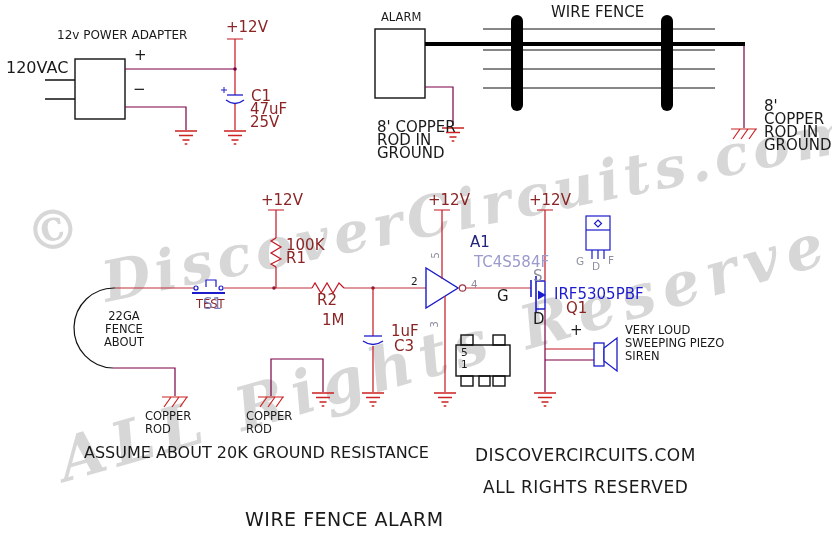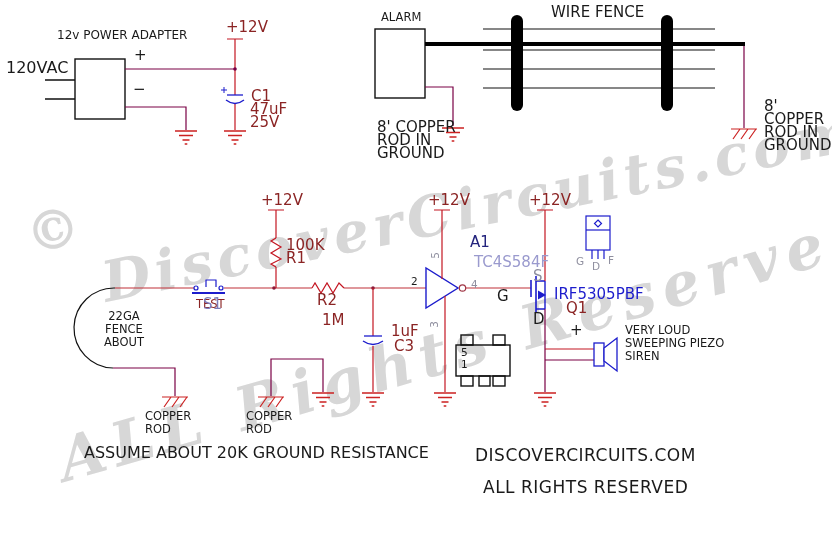--- a/index.html
+++ b/index.html
@@ -209,14 +209,15 @@
 
   <div class="lbl" style="left:145px;top:410px;font-size:11.5px;">COPPER
 ROD</div>
   <div class="lbl" style="left:246px;top:410px;font-size:11.5px;">COPPER
 ROD</div>
 
   <div class="lbl" style="left:84px;top:446px;font-size:16px;">ASSUME ABOUT 20K GROUND RESISTANCE</div>
 
   <div class="lbl footer" style="left:475px;top:449px;">DISCOVERCIRCUITS.COM</div>
   <div class="lbl footer" style="left:483px;top:481px;">ALL RIGHTS RESERVED</div>
+  <div class="lbl title" style="left:245px;top:513px;">WIRE FENCE ALARM</div>
 
 </div>
 
 </body></html>

